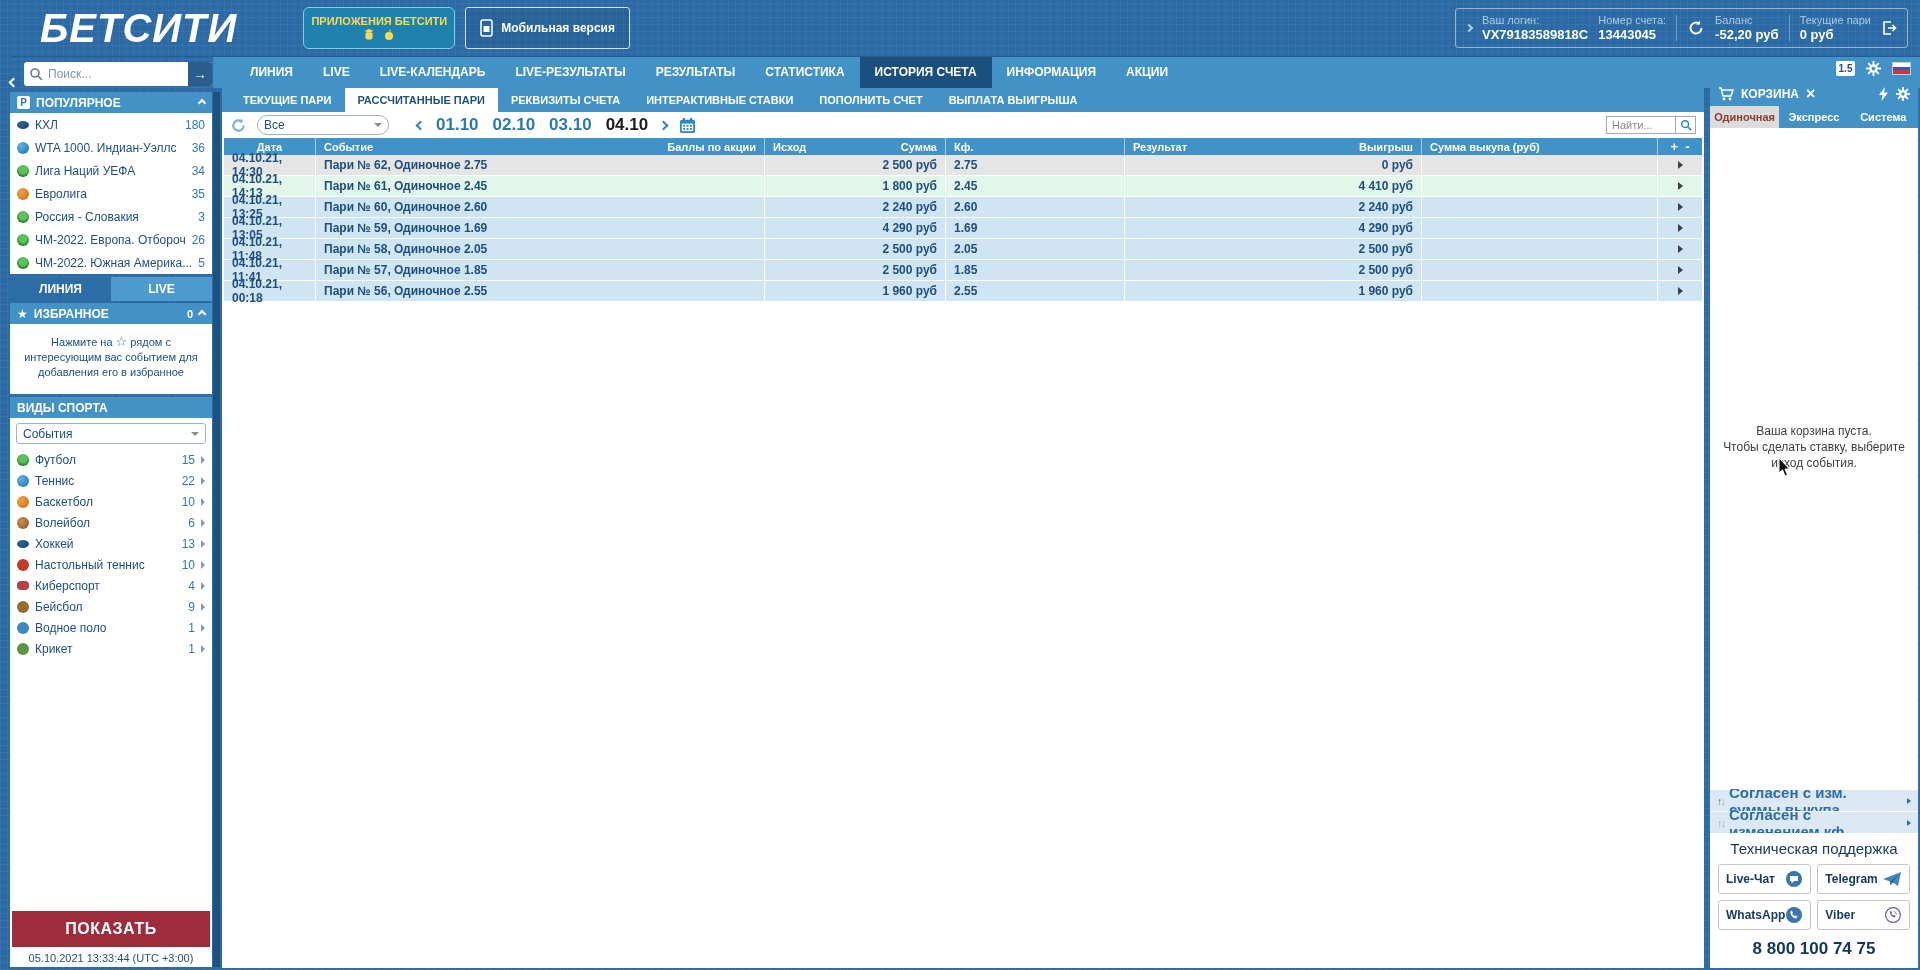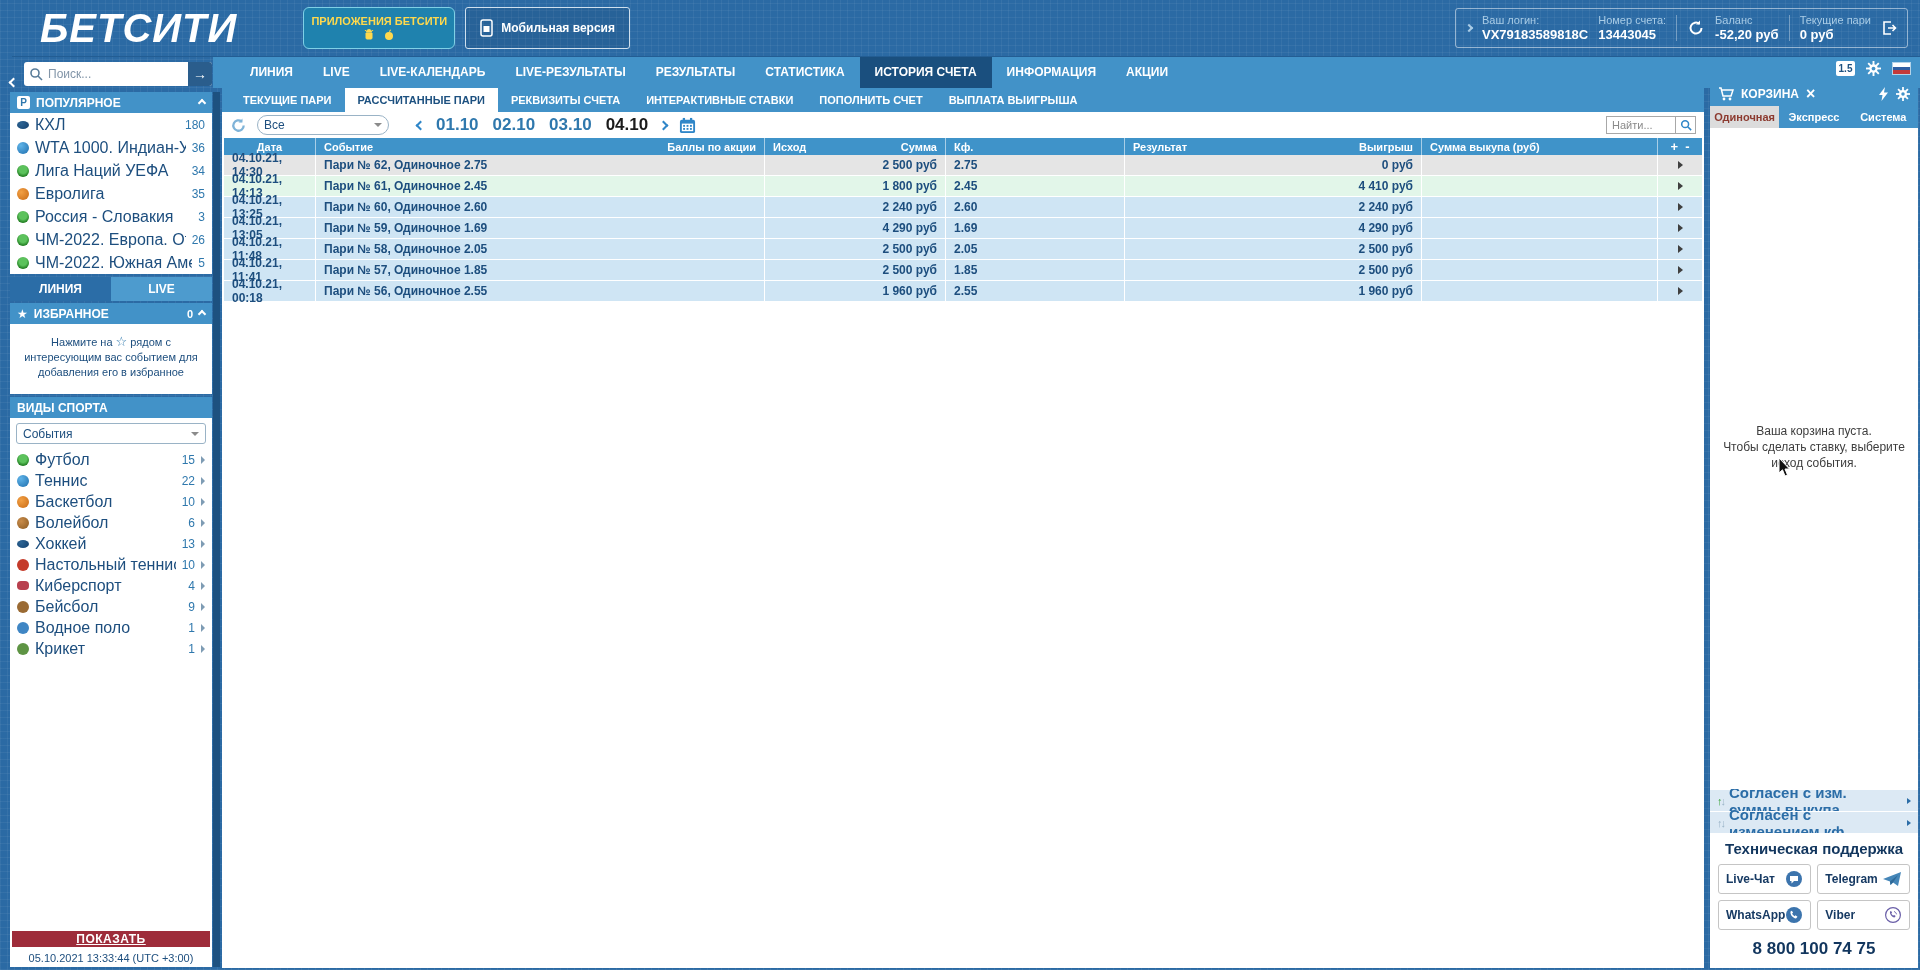--- a/index.html
+++ b/index.html
@@ -44,21 +44,21 @@
   .search-box { flex:1; height:24px; background:#fff; border-radius:3px; display:flex; align-items:center; overflow:hidden; }
   .search-ph { flex:1; color:#8295a8; font-size:12px; }
   .go-btn { width:24px; height:24px; background:#2a5d8c; display:flex; align-items:center; justify-content:center; color:#fff; font-size:14px; cursor:pointer; }
   .sec-header { height:21px; background:#4292c8; color:#fff; display:flex; align-items:center; gap:6px; padding:0 7px; flex:none; }
   .sec-title { font-size:12px; font-weight:bold; flex:1; }
   .p-badge { width:13px; height:13px; background:#fff; border-radius:2px; color:#2f78ad; font-size:10px; font-weight:bold;
     display:flex; align-items:center; justify-content:center; }
   .panel { background:#fff; margin-bottom:3px; }
   .pop-item, .sport-item { height:23px; display:flex; align-items:center; gap:6px; padding:0 7px; cursor:pointer; background:#fff; }
   .sport-item { height:21px; }
-  .item-label { flex:1; color:#1d4e7e; font-size:16px; white-space:nowrap; overflow:hidden; }
+  .item-label { flex:1; color:#1d4e7e; font-size:12px; white-space:nowrap; overflow:hidden; }
   .item-count { color:#2f78ad; font-size:12px; }
   .ic { display:inline-block; width:12px; height:12px; border-radius:50%; flex:none; }
   .ic-hockey { background:radial-gradient(circle at 35% 30%, #2d6494, #14416e); height:8px; border-radius:50%; }
   .ic-tennis { background:radial-gradient(circle at 32% 30%, #5fb3e8, #1f6fae); }
   .ic-football { background:radial-gradient(circle at 50% 38%, #5cc25c 40%, #1e7a1e 75%); }
   .ic-basketball { background:radial-gradient(circle at 35% 35%, #f2a044, #c96a14); }
   .ic-volleyball { background:radial-gradient(circle at 35% 35%, #c98c4a, #8a5a22); }
   .ic-tabletennis { background:#c43a2a; }
   .ic-esports { background:#b8404e; border-radius:4px; height:9px; }
   .ic-baseball { background:#9a6a33; }
@@ -68,22 +68,22 @@
   .mode-tab { flex:1; display:flex; align-items:center; justify-content:center; color:#fff; font-size:12px; font-weight:bold; background:#4d9bce; cursor:pointer; }
   .mode-tab.active { background:#2b6da7; }
   .fav-hint { padding:10px 12px 14px; color:#1d4e7e; font-size:11px; text-align:center; line-height:15px; }
   .fav-star-inline { color:#2f78ad; font-size:13px; }
   .dropdown { height:21px; border:1px solid #9ab3c6; border-radius:3px; margin:5px 6px; padding:0 6px; display:flex; align-items:center; background:#fff; cursor:pointer; }
   .dropdown .v { flex:1; color:#1d4e7e; font-size:12px; }
   .caret-d { width:0; height:0; border-left:4px solid transparent; border-right:4px solid transparent; border-top:4px solid #8b8b8b; }
   .panel-sports { background:#fff; flex:1; display:flex; flex-direction:column; }
   .sports-spacer { flex:1; background:#fff; }
   .tri-s { width:0; height:0; border-left:4px solid #7e9cb4; border-top:4px solid transparent; border-bottom:4px solid transparent; }
-  .show-btn { height:16px; margin:0 2px 1px; background:#9e2c3a; color:#fff; font-size:12px; font-weight:bold;
-    display:flex; align-items:center; justify-content:center; letter-spacing:.5px; cursor:pointer;text-decoration:underline; }
+  .show-btn { height:36px; margin:0 2px 1px; background:#9e2c3a; color:#fff; font-size:16px; font-weight:bold;
+    display:flex; align-items:center; justify-content:center; letter-spacing:.5px; cursor:pointer; }
   .timestamp { height:19px; background:#fff; color:#1d4e7e; font-size:11px; display:flex; align-items:center; justify-content:center; }
   .collapse-bar { position:absolute; left:213px; top:92px; width:7px; bottom:3px; background:#1d5180; cursor:pointer; }
   
   .main { position:absolute; left:222px; top:88px; width:1482px; bottom:2px; display:flex; flex-direction:column; }
   .subtabs { height:24px; background:#4292c8; display:flex; padding-left:8px; flex:none; }
   .subtab { padding:0 13px; line-height:24px; color:#fff; font-size:11px; font-weight:bold; cursor:pointer; white-space:nowrap; }
   .subtab.active { background:#fff; color:#1d5180; }
   .main-body { flex:1; background:#fff; }
   .filter-row { height:26px; display:flex; align-items:center; padding:0 8px; gap:10px; }
   .refresh-ic { cursor:pointer; display:flex; }
@@ -133,21 +133,21 @@
   .agree-arrows { font-size:11px; font-weight:bold; letter-spacing:-2px; }
   .arr-g { color:#3aa33a; } .arr-b { color:#9ab4c8; }
   .agree-label { color:#2b6da7; font-size:15px;font-weight:bold; }
   .tri-a { width:0; height:0; border-left:4px solid #2b6da7; border-top:3px solid transparent; border-bottom:3px solid transparent; }
   .age-banner { height:58px; margin:5px 0; border-radius:6px; border:1px solid #a9c6de;
     background:linear-gradient(180deg,#eaf3fb,#c3d8ea); display:flex; align-items:center; padding:0 12px; flex:none; }
   .age-big { color:#1b3f6b; font-size:15px; font-weight:800; }
   .age-small { color:#1b3f6b; font-size:11px; }
   .rb-logo { margin-left:auto; color:#101010; font-size:27px; font-weight:800; letter-spacing:-1px; }
   .support-panel { background:#fff; padding:7px 8px 9px; flex:none; }
-  .support-title { text-align:center; color:#12365e; font-size:15px; font-weight:bold; margin-bottom:7px; }
+  .support-title { text-align:center; color:#12365e; font-size:15px; font-weight:normal; margin-bottom:7px; }
   .support-grid { display:grid; grid-template-columns:1fr 1fr; gap:6px; }
   .sup-btn { height:30px; background:#fff; border:1px solid #c5c5c5; border-radius:3px; display:flex; align-items:center;
     justify-content:space-between; padding:0 7px; color:#173a63; font-size:12px; font-weight:bold; cursor:pointer; }
   .support-phone { margin-top:9px; text-align:center; color:#12365e; font-size:17px; font-weight:bold; }
 </style>
 </head>
 <body>
 
 <div class="page">
 

